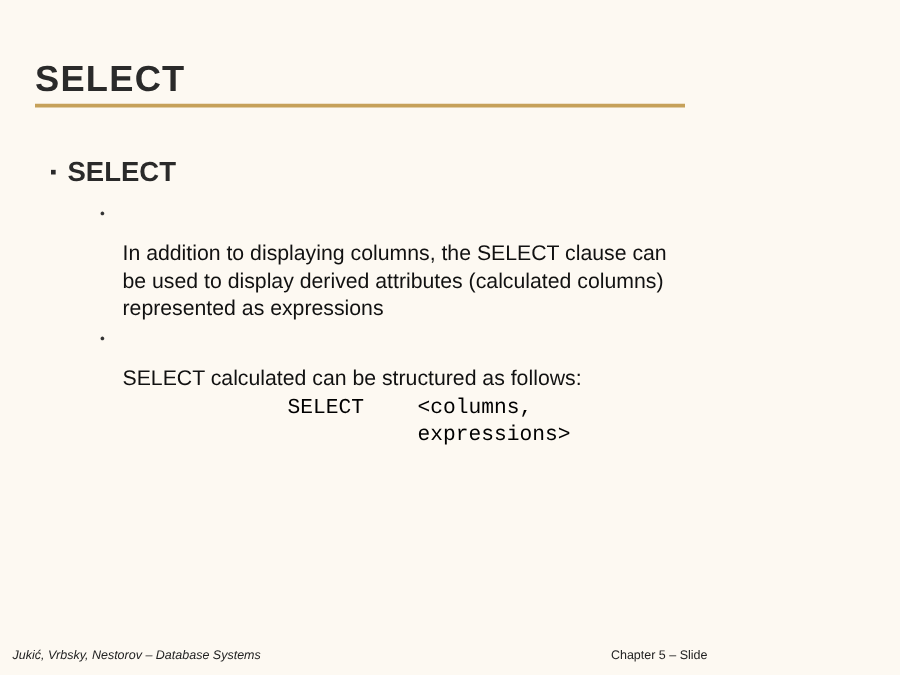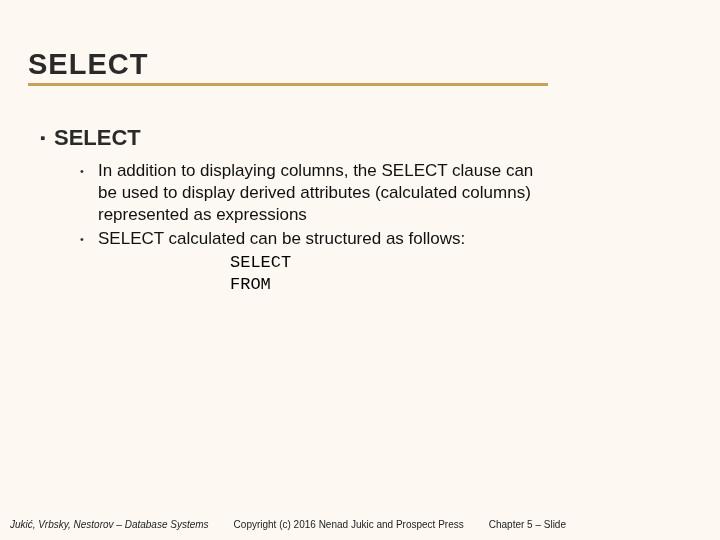--- a/index.html
+++ b/index.html
@@ -76,20 +76,21 @@
   }
   .lvl2 .bullet {
     width: 18px;
     font-size: 11px;
     line-height: 22px;
     color: #333;
     flex-shrink: 0;
   }
   .lvl2 .text {
     flex: 1;
+    margin-top: 32px;
   }
   .code-block {
     margin-left: 150px;
     margin-top: 2px;
     font-family: "Courier New", Courier, monospace;
     font-size: 17px;
     line-height: 22px;
   }
   .code-block .row {
     display: flex;
@@ -147,29 +148,28 @@
       </div>
 
       <div class="lvl2">
         <span class="bullet">•</span>
         <span class="text">SELECT calculated can be structured as follows:</span>
       </div>
 
       <div class="code-block">
         <div class="row">
           <span class="kw">SELECT</span>
+          <span>&lt;columns, expressions&gt;</span>
         </div>
         <div class="row">
-          <span class="kw">FROM</span>
         </div>
       </div>
 
     </div>
 
   </div>
 
   <div class="footer">
     <span class="left">Jukić, Vrbsky, Nestorov – Database Systems</span>
-    <span class="center">Copyright (c) 2016 Nenad Jukic and Prospect Press</span>
     <span class="right">Chapter 5 – Slide</span>
   </div>
 
 </div>
 
 </body></html>

